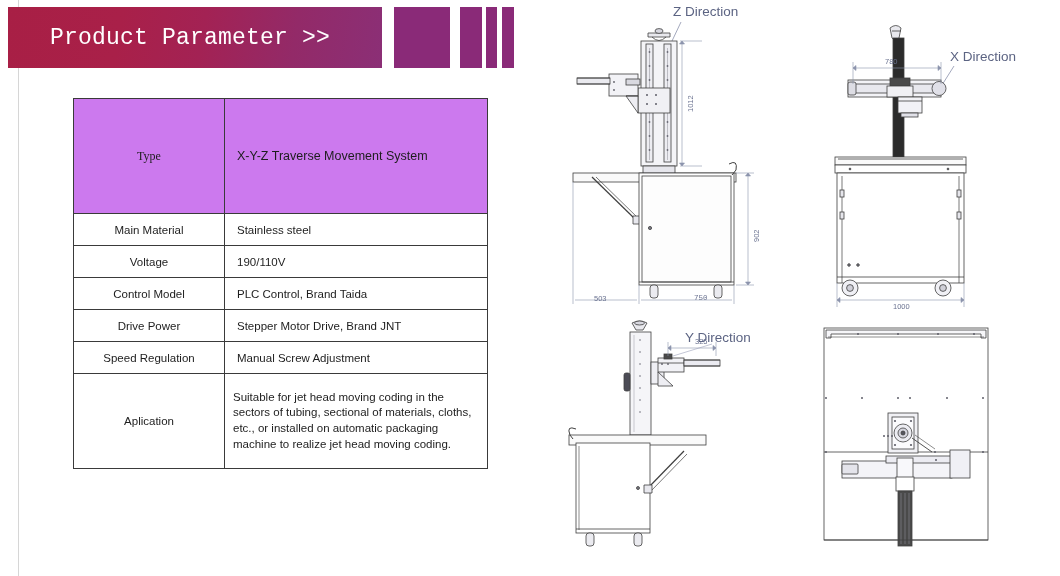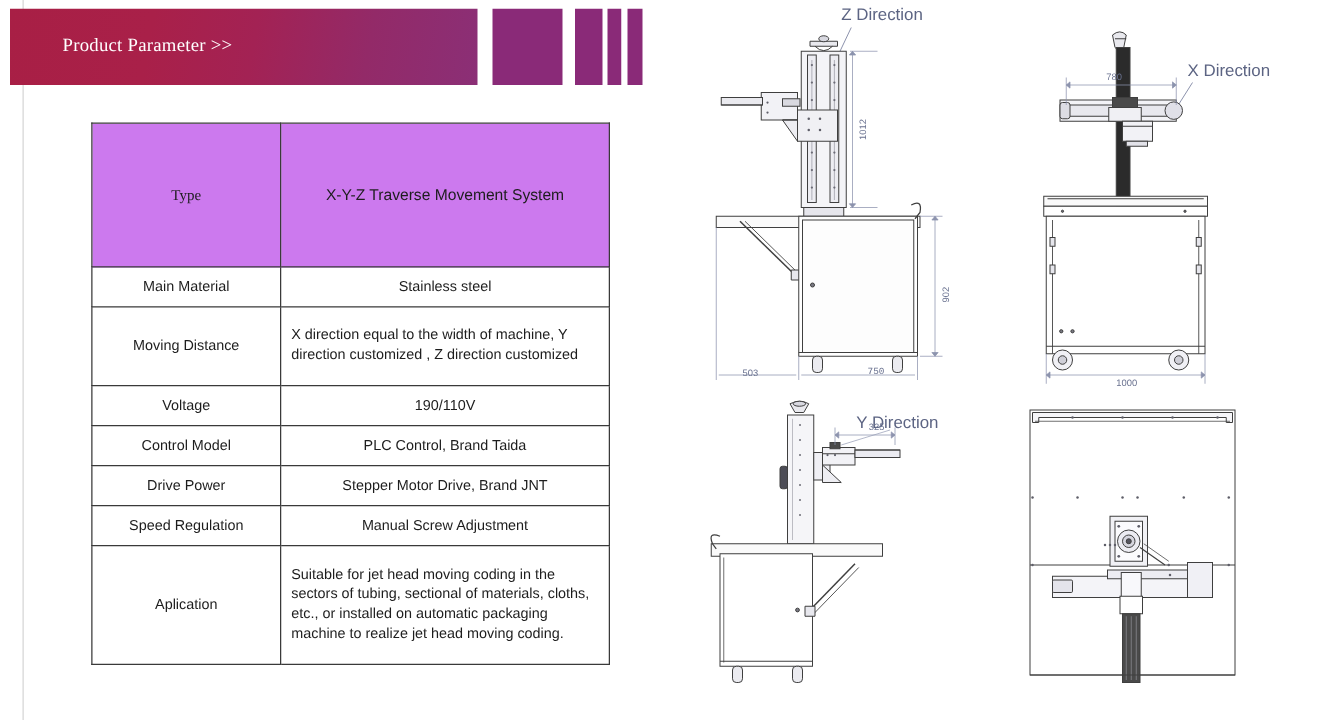--- a/index.html
+++ b/index.html
@@ -39,26 +39,26 @@
     left: 0;
     top: 0;
     width: 374px;
     height: 61px;
     background: linear-gradient(100deg, #a81f45 0%, #a92049 30%, #a32254 52%, #932a68 76%, #8b2f76 100%);
     display: flex;
     align-items: center;
   }
   .banner-title {
     color: #ffffff;
-    font-size: 15px;
+    font-size: 23px;
     font-weight: 400;
     letter-spacing: 0.2px;
     margin-left: 42px;
     white-space: nowrap;
-    font-family: Liberation Serif, serif;
+    font-family: Liberation Mono, monospace;
   }
   .deco {
     position: absolute;
     top: 0;
     height: 61px;
     background: #8a2a78;
   }
   .deco.d1 { left: 386px; width: 56px; }
   .deco.d2 { left: 452px; width: 22px; }
   .deco.d3 { left: 478px; width: 11px; }
@@ -81,21 +81,20 @@
     vertical-align: middle;
   }
   .spec-table col.c-label { width: 151px; }
   .spec-table col.c-value { width: 263px; }
 
   td.label {
     text-align: center;
     font-family: "Liberation Sans", sans-serif;
   }
   td.value {
-    text-align: center;
     font-family: "Liberation Sans", sans-serif;
   }
   td.value.left {
     text-align: left;
     padding-left: 8px;
     line-height: 1.35;
   }
   
   tr.serif td { font-family: "Liberation Serif", serif; font-size: 12px; }
 
@@ -176,24 +175,20 @@
       <col class="c-value">
     </colgroup>
   <tbody>
     <tr class="head">
       <td class="label">Type</td>
       <td class="value">X-Y-Z Traverse Movement System</td>
     </tr>
     <tr class="r-material">
       <td class="label">Main Material</td>
       <td class="value">Stainless steel</td>
-    </tr>
-    <tr class="r-moving">
-      <td class="label">Moving Distance</td>
-      <td class="value left">X direction equal to the width of machine, Y direction customized , Z direction customized</td>
     </tr>
     <tr class="r-voltage">
       <td class="label">Voltage</td>
       <td class="value">190/110V</td>
     </tr>
     <tr class="r-control">
       <td class="label">Control Model</td>
       <td class="value">PLC Control, Brand Taida</td>
     </tr>
     <tr class="r-drive">

